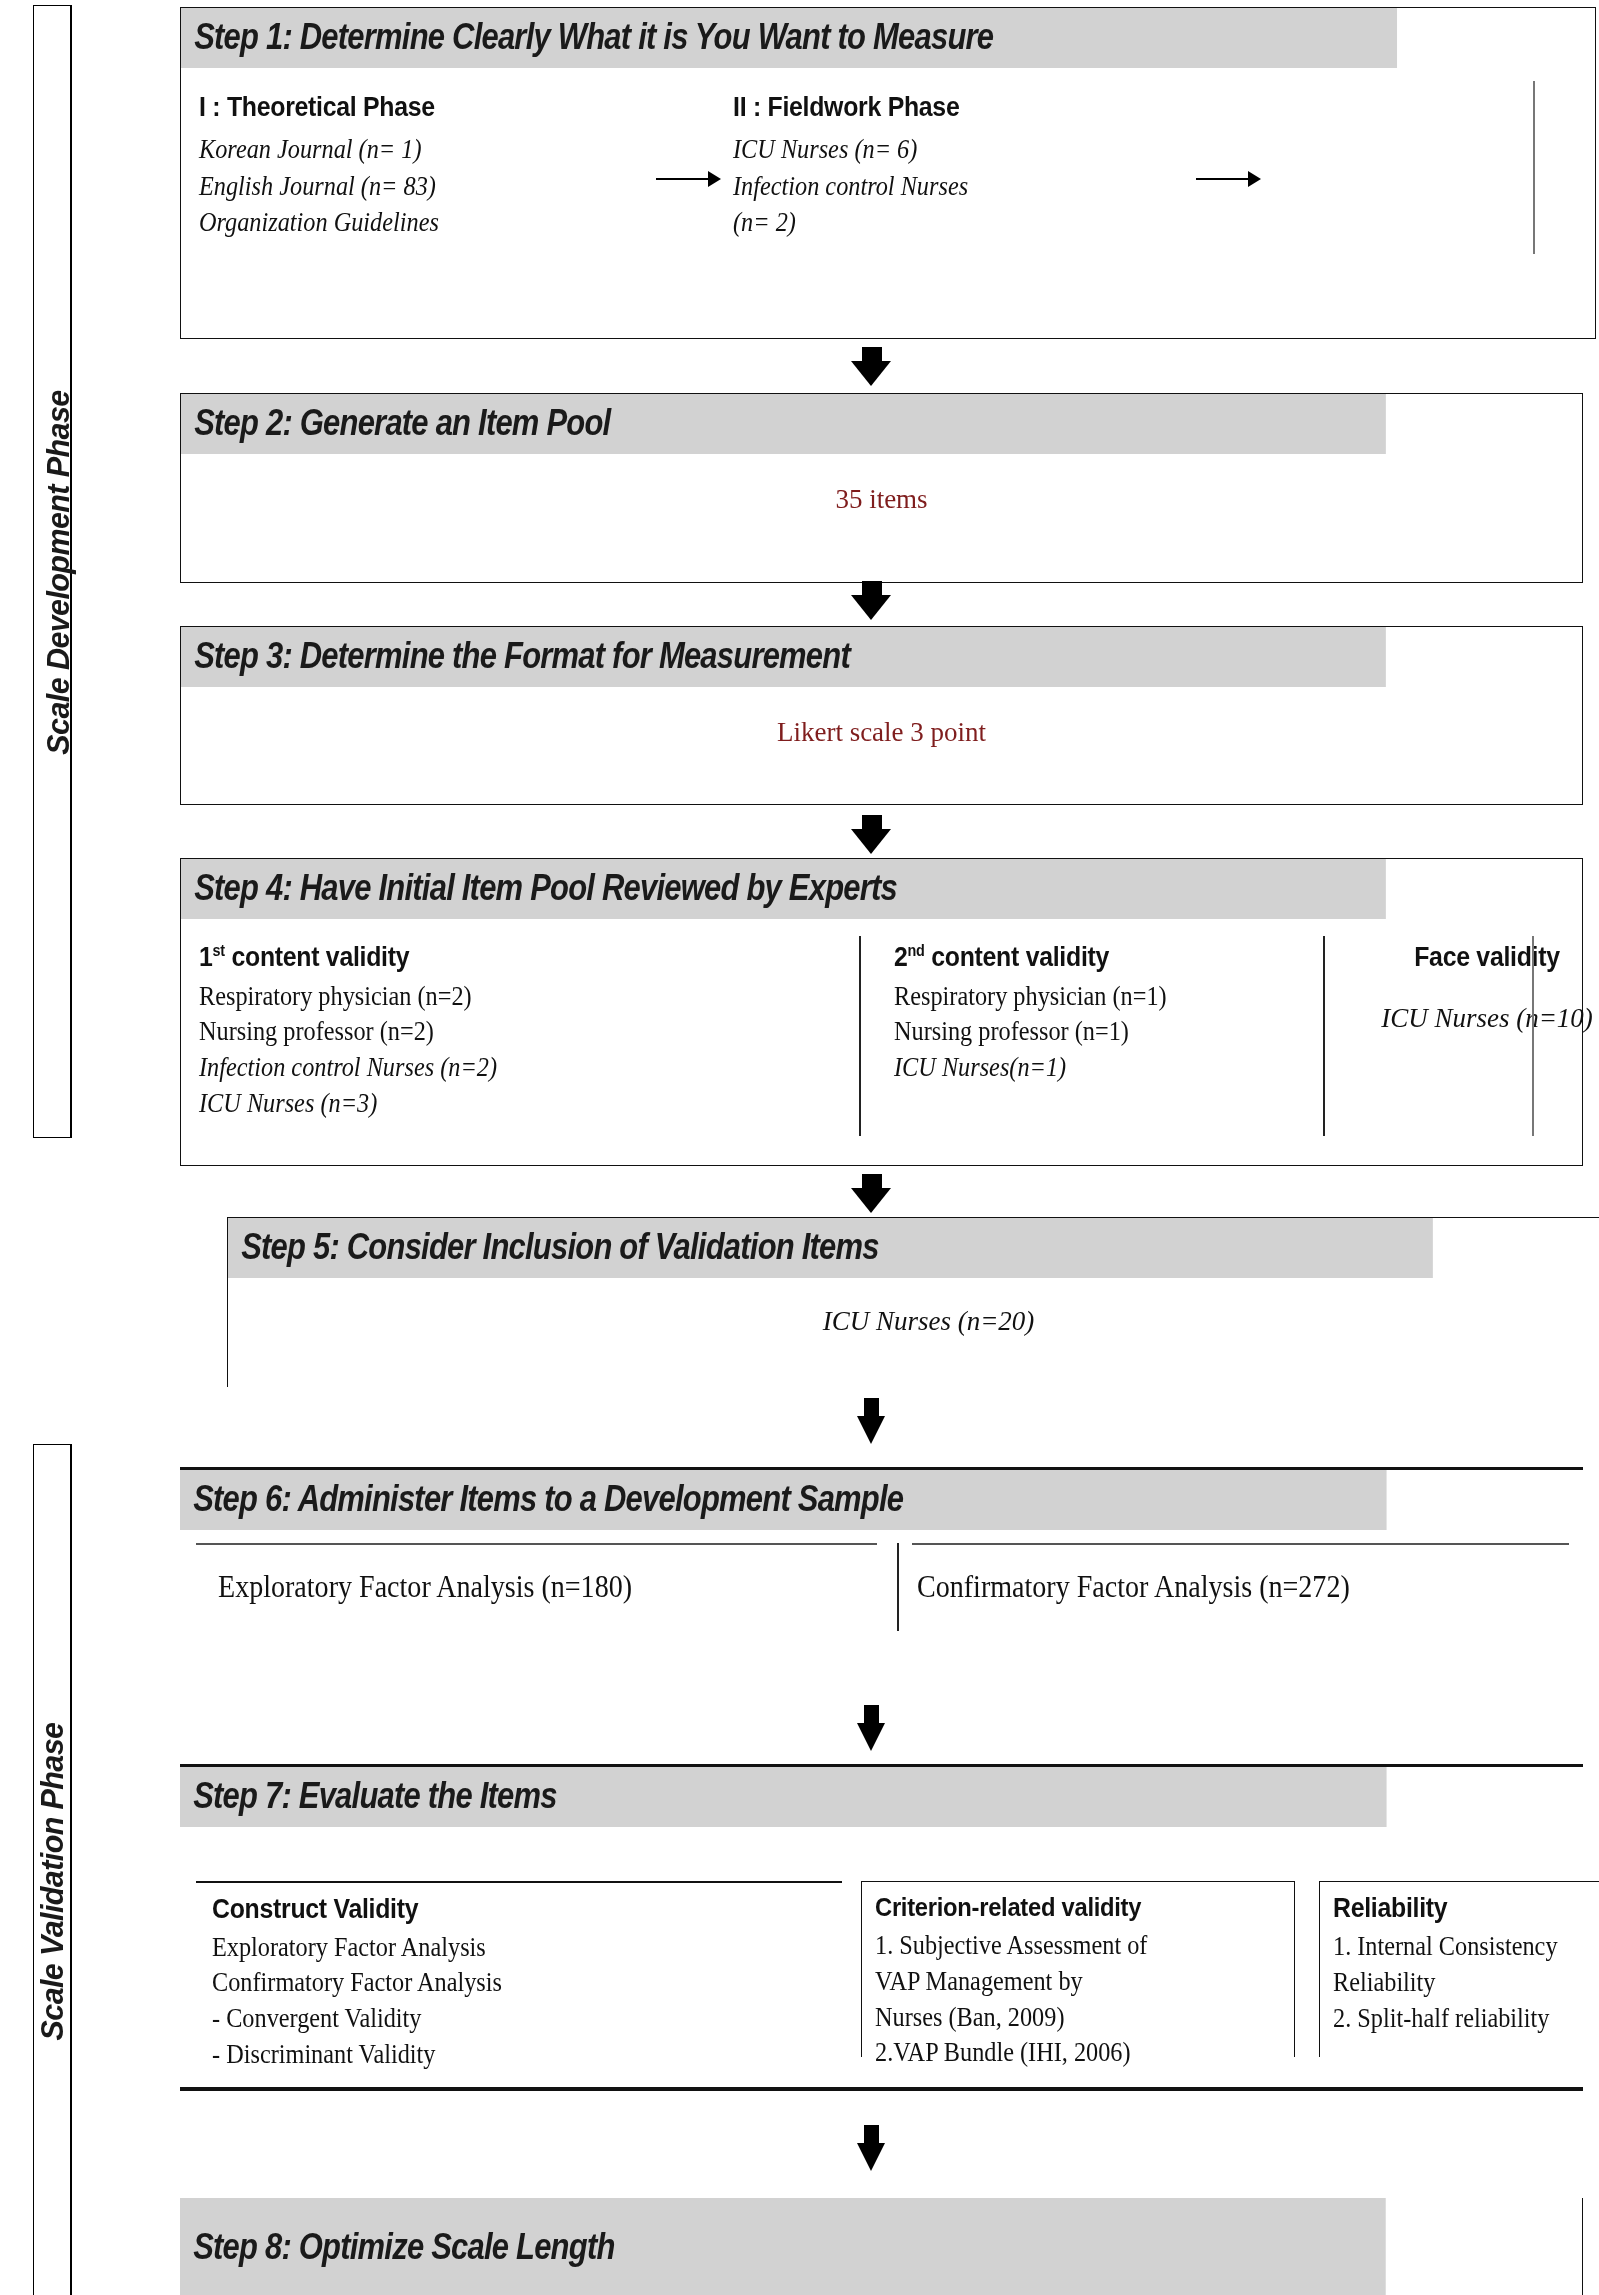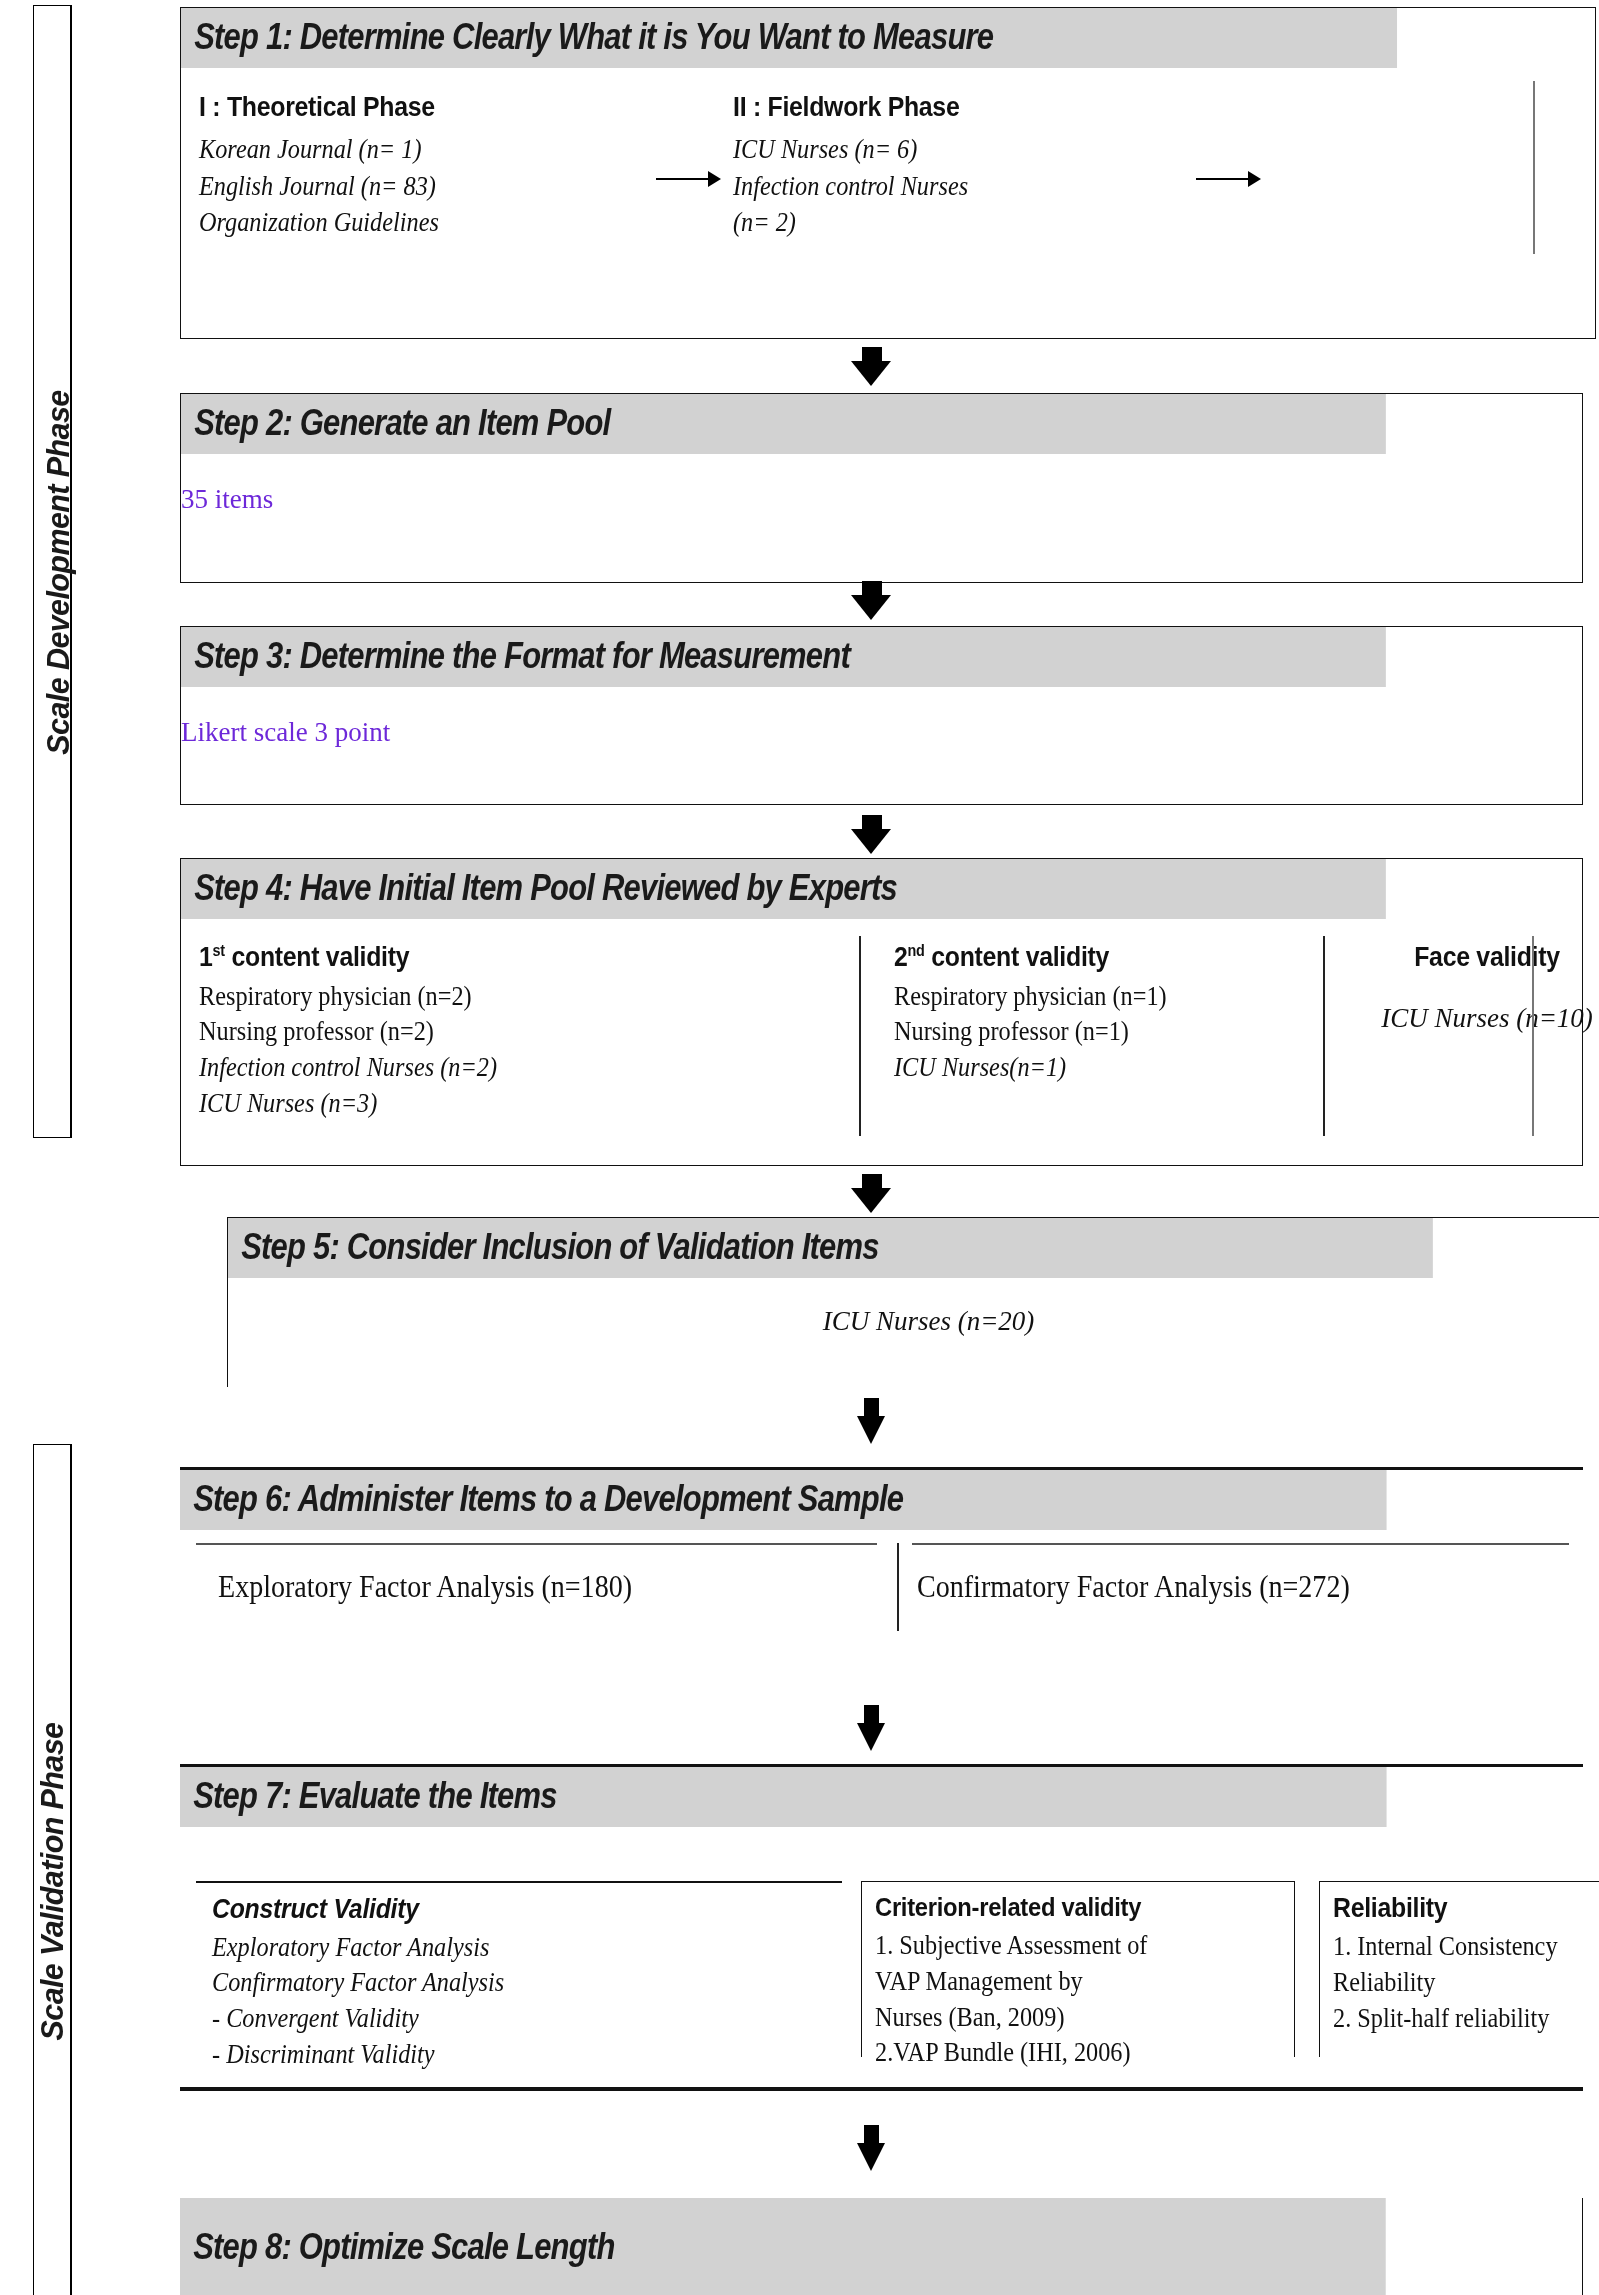--- a/index.html
+++ b/index.html
@@ -119,22 +119,22 @@
     font-style: italic;
     font-size: 26.4px;
     color: #111;
     white-space: nowrap;
     transform: scaleX(0.92);
     transform-origin: left center;
   }
   .ser-c {
     font-family: "Liberation Serif", serif;
     font-size: 27px;
-    color: #6d28d9;
-    text-align: left;
+    color: #7f1d1d;
+    text-align: center;
     white-space: nowrap;
   }
   .ser-it-c {
     font-family: "Liberation Serif", serif;
     font-style: italic;
     font-size: 27px;
     color: #111;
     text-align: center;
     white-space: nowrap;
   }
@@ -304,21 +304,21 @@
   <div style="position:absolute; left:857px; top:1705px; width:29px; height:46px;">
     <div class="arrow-stem" style="left:7px; top:0; width:15.3px; height:23.5px;"></div>
     <div class="arrow-head-slim" style="left:0px; top:17.6px;"></div>
   </div>
 
   <div class="step" style="left:180px; top:1764px; width:1403px; height:302px; border-top:3.5px solid #111;">
     <div class="step-header">Step 7: Evaluate the Items</div>
     <div class="step-body" style="height:229px;">
 
       <div class="row-line-dark" style="left:16.4px; top:54px; width:646px;"></div>
-      <div style="position:absolute; left:32px; top:66px; width:628px;font-style:italic;">
+      <div style="position:absolute; left:32px; top:66px; width:628px;">
         <div class="hd-sans">Construct Validity</div>
         <div class="ser" style="margin-top:7px;">Exploratory Factor Analysis</div>
         <div class="ser" style="margin-top:4.7px;">Confirmatory Factor Analysis</div>
         <div class="ser" style="margin-top:4.7px;"> - Convergent Validity</div>
         <div class="ser" style="margin-top:4.7px;"> - Discriminant Validity</div>
       </div>
 
       <div class="subbox" style="left:681px; top:54px; width:434px; height:176px; border-bottom:none;">
         <div style="position:absolute; left:13px; top:10.6px; width:417px;">
           <div class="hd-sans" style="font-size:26.4px;">Criterion-related validity</div>

